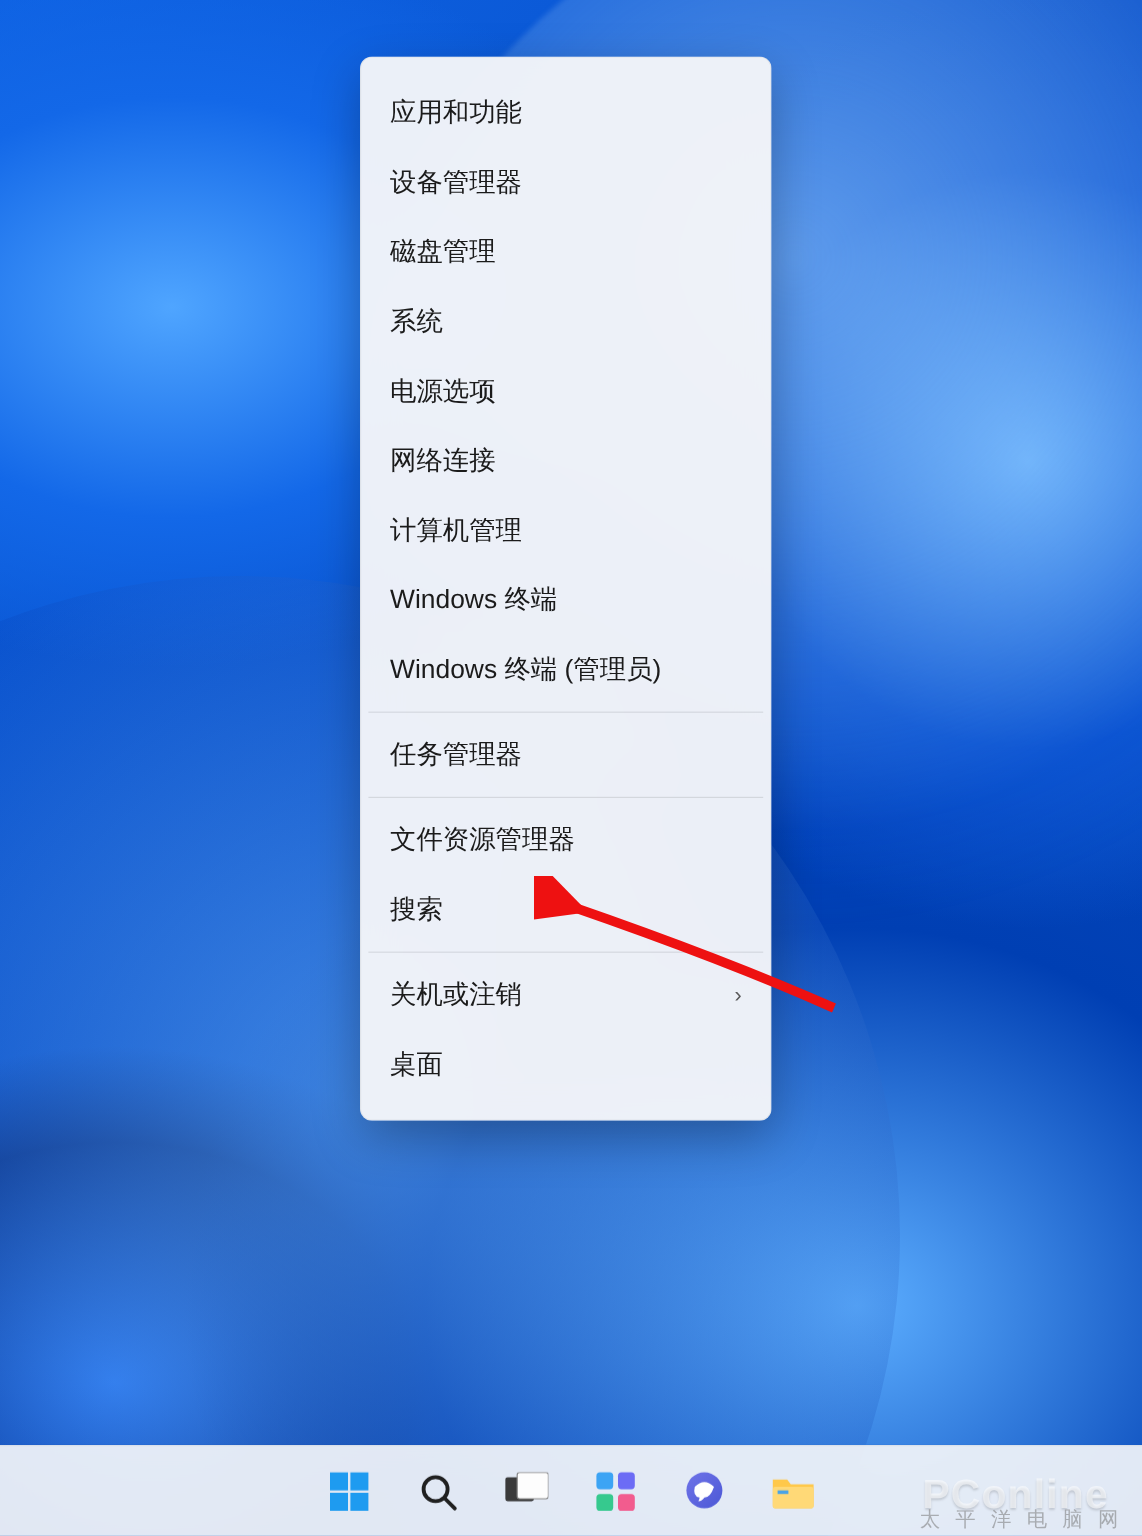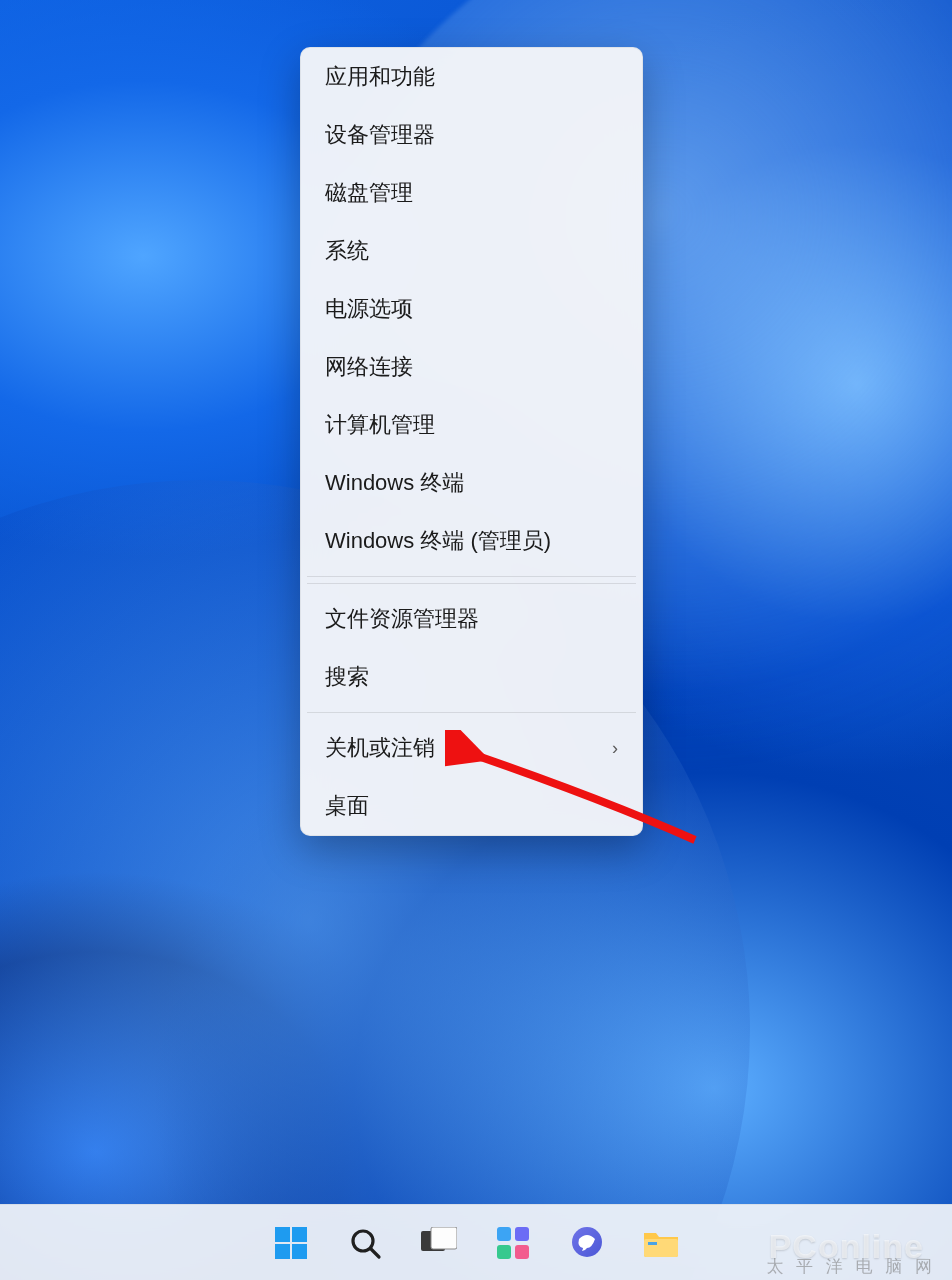--- a/index.html
+++ b/index.html
@@ -41,21 +41,21 @@
 
   .context-menu {
     position: absolute;
     left: 300px;
     top: 47px;
     width: 343px;
     background: rgba(245,246,249,0.96);
     border: 1px solid rgba(0,0,0,0.06);
     border-radius: 10px;
     box-shadow: 0 14px 40px rgba(0,0,0,0.28);
-    padding: 0 4px;
+    padding: 17px 4px;
     backdrop-filter: blur(16px);
     text-align: center;
   }
   .menu-item {
     display:flex;
     align-items:center;
     justify-content:space-between;
     padding: 14px 20px;
     font-size: 22px;
     color:#1b1b1b;
@@ -144,20 +144,23 @@
       <span>计算机管理</span>
     </div>
   <div class="menu-item">
       <span>Windows 终端</span>
     </div>
   <div class="menu-item">
       <span>Windows 终端 (管理员)</span>
     </div>
   <div class="menu-sep"></div>
 
+  <div class="menu-item">
+      <span>任务管理器</span>
+    </div>
   <div class="menu-sep"></div>
 
   <div class="menu-item">
       <span>文件资源管理器</span>
     </div>
   <div class="menu-item">
       <span>搜索</span>
     </div>
   <div class="menu-sep"></div>
 

